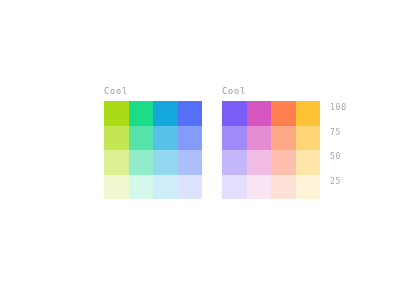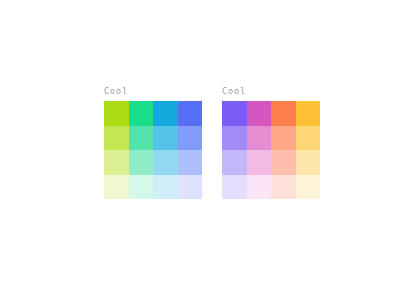--- a/index.html
+++ b/index.html
@@ -141,14 +141,20 @@
       </div>
       <div class="swatch-row">
         <div class="swatch-cell" style="background-color: rgb(227, 222, 253);"></div>
         <div class="swatch-cell" style="background-color: rgb(249, 229, 244);"></div>
         <div class="swatch-cell" style="background-color: rgb(254, 226, 218);"></div>
         <div class="swatch-cell" style="background-color: rgb(255, 244, 216);"></div>
       </div>
     </div>
   </div>
 
+  <div id="scale-axis">
+    <div class="scale-label">100</div>
+    <div class="scale-label">75</div>
+    <div class="scale-label">50</div>
+    <div class="scale-label">25</div>
+  </div>
 
 </div>
 
 </body></html>

